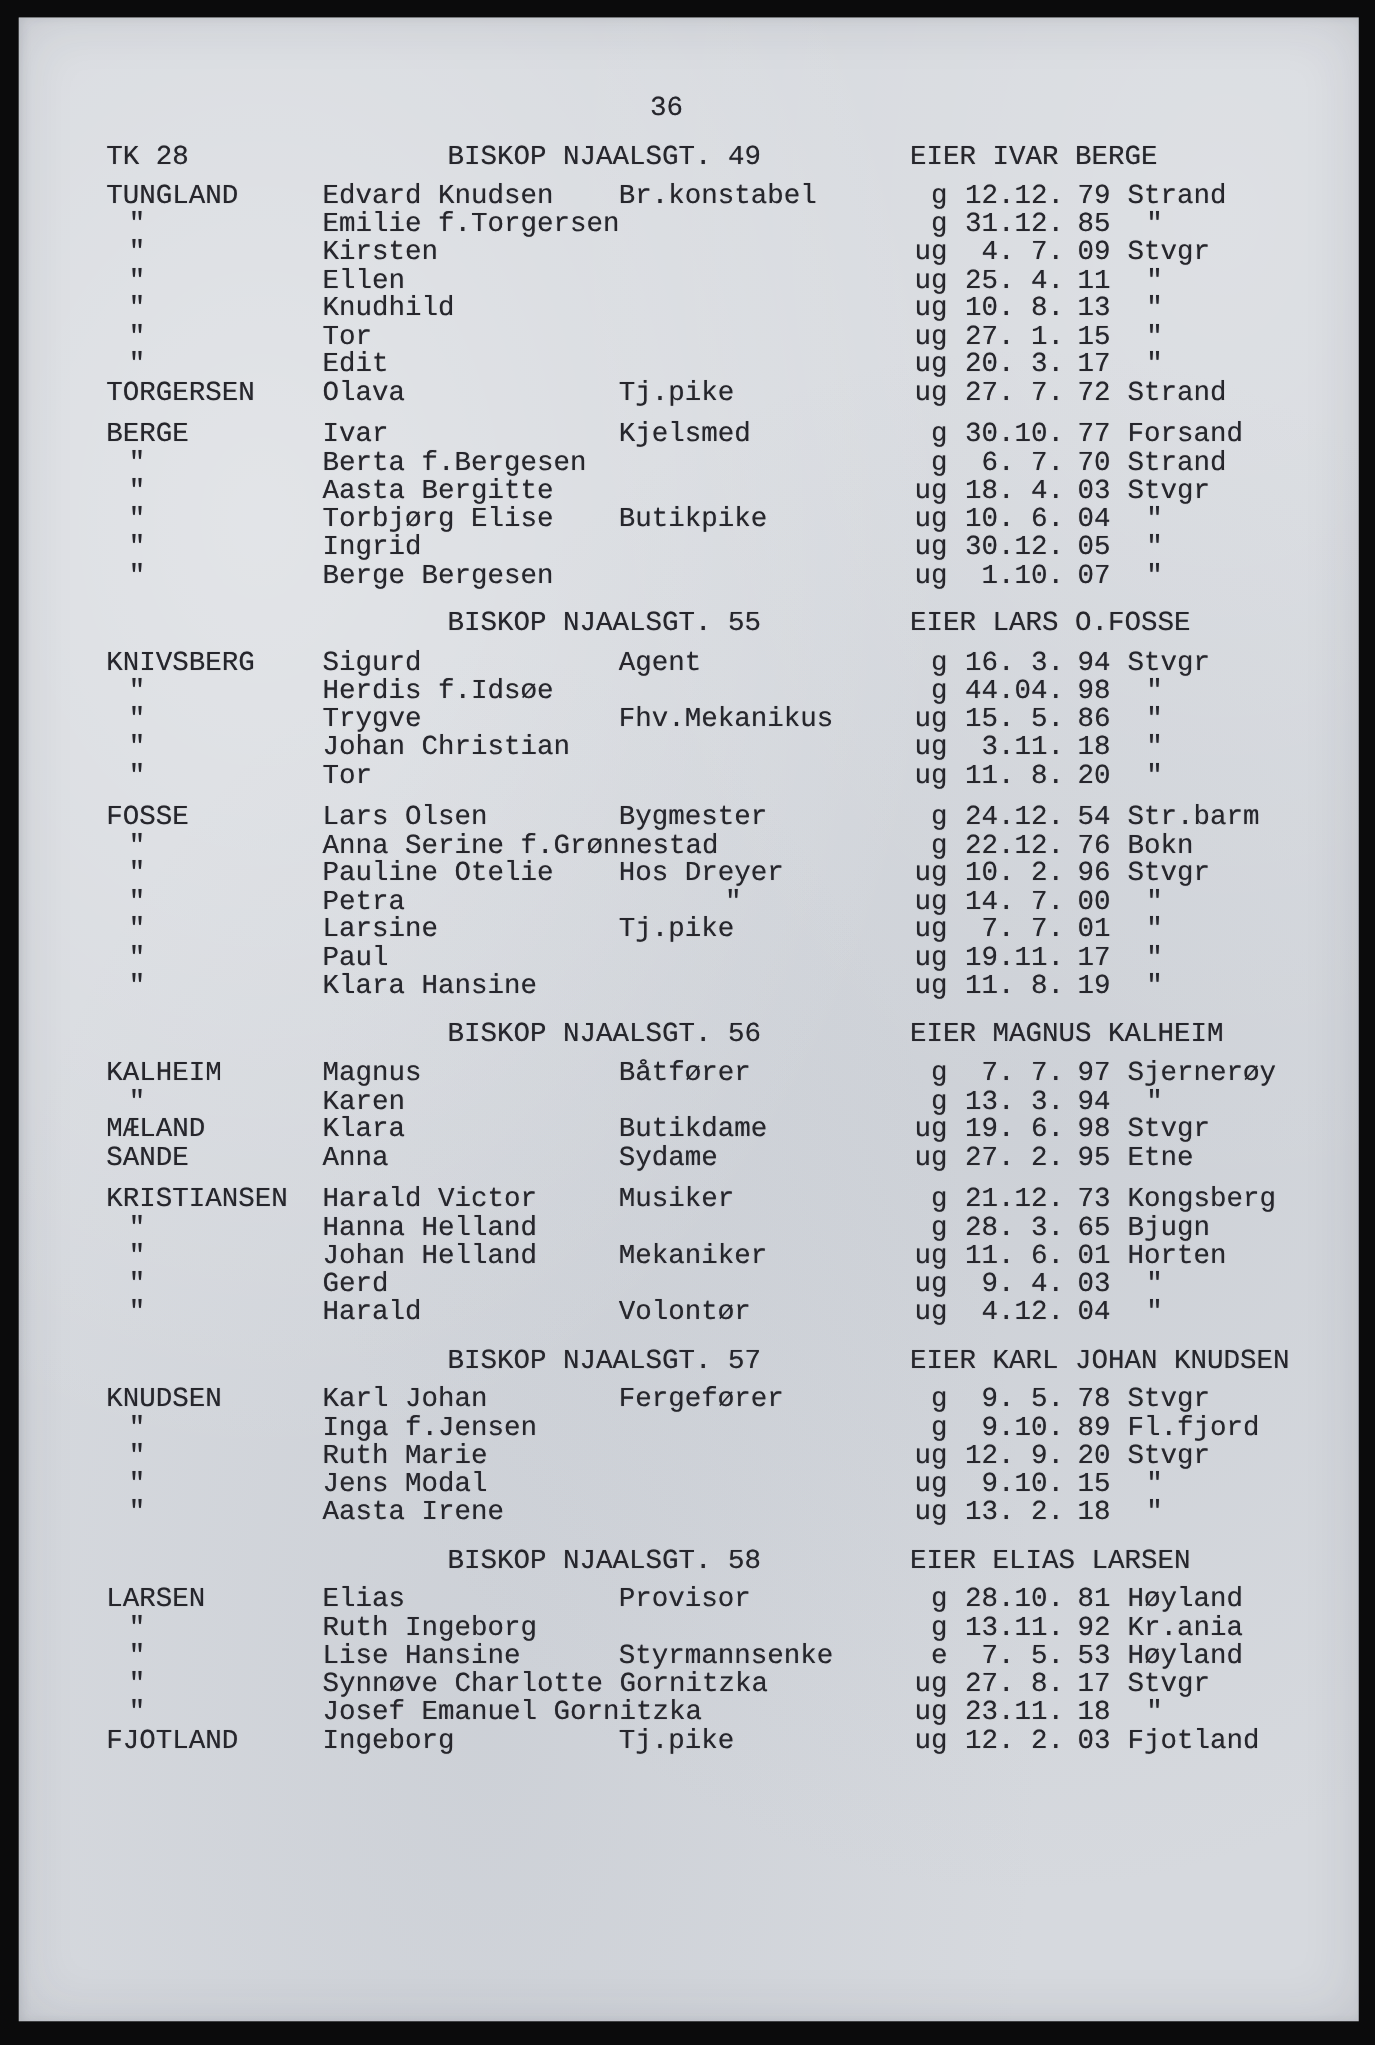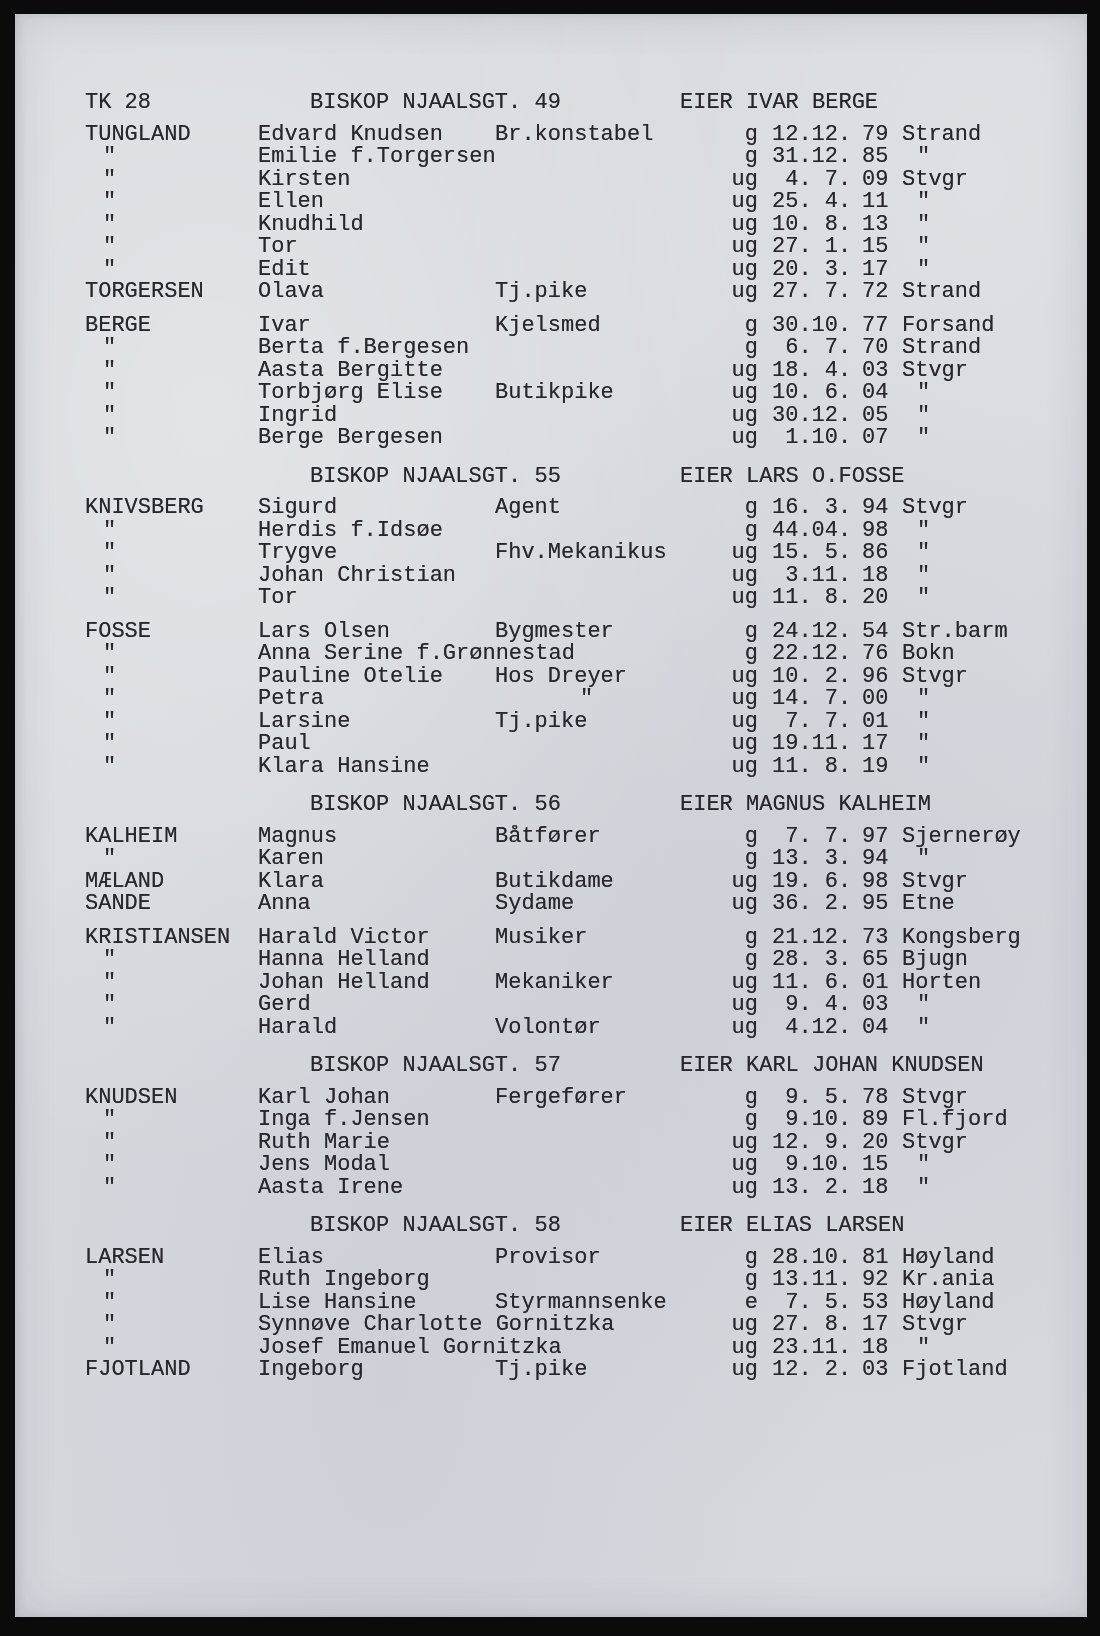--- a/index.html
+++ b/index.html
@@ -19,21 +19,21 @@
       radial-gradient(ellipse at 90% 10%, rgba(255,255,255,0.18), transparent 40%);
     box-shadow:inset 0 0 46px rgba(40,45,60,0.12), inset 3px 0 8px rgba(40,45,60,0.10);
     color:#26262c;
     font-size:22px;line-height:22.5px;
     padding-top:62px;
     box-sizing:border-box;
   }
   .page-number{margin-left:505px;margin-bottom:8px;white-space:pre;}
   .section-header{display:flex;white-space:pre;margin-top:16px;margin-bottom:9px;gap:43px;}
   .h-tk{margin-left:70px;width:182px;flex:none;}
-  .h-street{width:327px;flex:none;}
+  .h-street{width:327px;flex:none;margin-left:48px;}
   .h-eier{flex:none;text-align:center;}
   .group{margin-top:11px;}
   .group.first{margin-top:0;}
   .row{display:flex;white-space:pre;}
   .c-surname{margin-left:70px;width:173px;flex:none;}
   .c-name{width:237px;flex:none;overflow:visible;}
   .c-occ{width:235px;flex:none;overflow:visible;}
   .c-status{width:28px;flex:none;text-align:right;}
   .c-date{width:80px;flex:none;margin-left:14px;}
   .c-year{width:28px;flex:none;margin-left:10px;}
@@ -41,20 +41,21 @@
   .c-surname.ditto{text-indent:18px;}
   .c-occ.ditto{text-indent:85px;}
   .c-place.ditto{text-indent:15px;}
   
   #paper *{text-shadow:0 0 0.6px rgba(30,30,36,0.55);}
 </style>
 </head>
 <body>
 
 <div id="paper">
+  <div class="page-number">36</div>
   <div id="doc-body">
       <div class="section-header"><span class="h-tk">TK 28</span><span class="h-street">BISKOP NJAALSGT. 49</span><span class="h-eier">EIER IVAR BERGE</span></div>
       <div class="group first">
         <div class="row"><span class="c-surname">TUNGLAND</span><span class="c-name">Edvard Knudsen</span><span class="c-occ">Br.konstabel</span><span class="c-status">g</span><span class="c-date">12.12.</span><span class="c-year">79</span><span class="c-place">Strand</span></div>
         <div class="row"><span class="c-surname ditto">"</span><span class="c-name">Emilie f.Torgersen</span><span class="c-occ"></span><span class="c-status">g</span><span class="c-date">31.12.</span><span class="c-year">85</span><span class="c-place ditto">"</span></div>
         <div class="row"><span class="c-surname ditto">"</span><span class="c-name">Kirsten</span><span class="c-occ"></span><span class="c-status">ug</span><span class="c-date"> 4. 7.</span><span class="c-year">09</span><span class="c-place">Stvgr</span></div>
         <div class="row"><span class="c-surname ditto">"</span><span class="c-name">Ellen</span><span class="c-occ"></span><span class="c-status">ug</span><span class="c-date">25. 4.</span><span class="c-year">11</span><span class="c-place ditto">"</span></div>
         <div class="row"><span class="c-surname ditto">"</span><span class="c-name">Knudhild</span><span class="c-occ"></span><span class="c-status">ug</span><span class="c-date">10. 8.</span><span class="c-year">13</span><span class="c-place ditto">"</span></div>
         <div class="row"><span class="c-surname ditto">"</span><span class="c-name">Tor</span><span class="c-occ"></span><span class="c-status">ug</span><span class="c-date">27. 1.</span><span class="c-year">15</span><span class="c-place ditto">"</span></div>
         <div class="row"><span class="c-surname ditto">"</span><span class="c-name">Edit</span><span class="c-occ"></span><span class="c-status">ug</span><span class="c-date">20. 3.</span><span class="c-year">17</span><span class="c-place ditto">"</span></div>
@@ -83,21 +84,21 @@
         <div class="row"><span class="c-surname ditto">"</span><span class="c-name">Petra</span><span class="c-occ ditto">"</span><span class="c-status">ug</span><span class="c-date">14. 7.</span><span class="c-year">00</span><span class="c-place ditto">"</span></div>
         <div class="row"><span class="c-surname ditto">"</span><span class="c-name">Larsine</span><span class="c-occ">Tj.pike</span><span class="c-status">ug</span><span class="c-date"> 7. 7.</span><span class="c-year">01</span><span class="c-place ditto">"</span></div>
         <div class="row"><span class="c-surname ditto">"</span><span class="c-name">Paul</span><span class="c-occ"></span><span class="c-status">ug</span><span class="c-date">19.11.</span><span class="c-year">17</span><span class="c-place ditto">"</span></div>
         <div class="row"><span class="c-surname ditto">"</span><span class="c-name">Klara Hansine</span><span class="c-occ"></span><span class="c-status">ug</span><span class="c-date">11. 8.</span><span class="c-year">19</span><span class="c-place ditto">"</span></div>
       </div>
       <div class="section-header"><span class="h-tk"></span><span class="h-street">BISKOP NJAALSGT. 56</span><span class="h-eier">EIER MAGNUS KALHEIM</span></div>
       <div class="group first">
         <div class="row"><span class="c-surname">KALHEIM</span><span class="c-name">Magnus</span><span class="c-occ">Båtfører</span><span class="c-status">g</span><span class="c-date"> 7. 7.</span><span class="c-year">97</span><span class="c-place">Sjernerøy</span></div>
         <div class="row"><span class="c-surname ditto">"</span><span class="c-name">Karen</span><span class="c-occ"></span><span class="c-status">g</span><span class="c-date">13. 3.</span><span class="c-year">94</span><span class="c-place ditto">"</span></div>
         <div class="row"><span class="c-surname">MÆLAND</span><span class="c-name">Klara</span><span class="c-occ">Butikdame</span><span class="c-status">ug</span><span class="c-date">19. 6.</span><span class="c-year">98</span><span class="c-place">Stvgr</span></div>
-        <div class="row"><span class="c-surname">SANDE</span><span class="c-name">Anna</span><span class="c-occ">Sydame</span><span class="c-status">ug</span><span class="c-date">36. 2.</span><span class="c-year">95</span><span class="c-place">Etne</span></div>
+        <div class="row"><span class="c-surname">SANDE</span><span class="c-name">Anna</span><span class="c-occ">Sydame</span><span class="c-status">ug</span><span class="c-date">27. 2.</span><span class="c-year">95</span><span class="c-place">Etne</span></div>
       </div>
       <div class="group">
         <div class="row"><span class="c-surname">KRISTIANSEN</span><span class="c-name">Harald Victor</span><span class="c-occ">Musiker</span><span class="c-status">g</span><span class="c-date">21.12.</span><span class="c-year">73</span><span class="c-place">Kongsberg</span></div>
         <div class="row"><span class="c-surname ditto">"</span><span class="c-name">Hanna Helland</span><span class="c-occ"></span><span class="c-status">g</span><span class="c-date">28. 3.</span><span class="c-year">65</span><span class="c-place">Bjugn</span></div>
         <div class="row"><span class="c-surname ditto">"</span><span class="c-name">Johan Helland</span><span class="c-occ">Mekaniker</span><span class="c-status">ug</span><span class="c-date">11. 6.</span><span class="c-year">01</span><span class="c-place">Horten</span></div>
         <div class="row"><span class="c-surname ditto">"</span><span class="c-name">Gerd</span><span class="c-occ"></span><span class="c-status">ug</span><span class="c-date"> 9. 4.</span><span class="c-year">03</span><span class="c-place ditto">"</span></div>
         <div class="row"><span class="c-surname ditto">"</span><span class="c-name">Harald</span><span class="c-occ">Volontør</span><span class="c-status">ug</span><span class="c-date"> 4.12.</span><span class="c-year">04</span><span class="c-place ditto">"</span></div>
       </div>
       <div class="section-header"><span class="h-tk"></span><span class="h-street">BISKOP NJAALSGT. 57</span><span class="h-eier">EIER KARL JOHAN KNUDSEN</span></div>
       <div class="group first">

